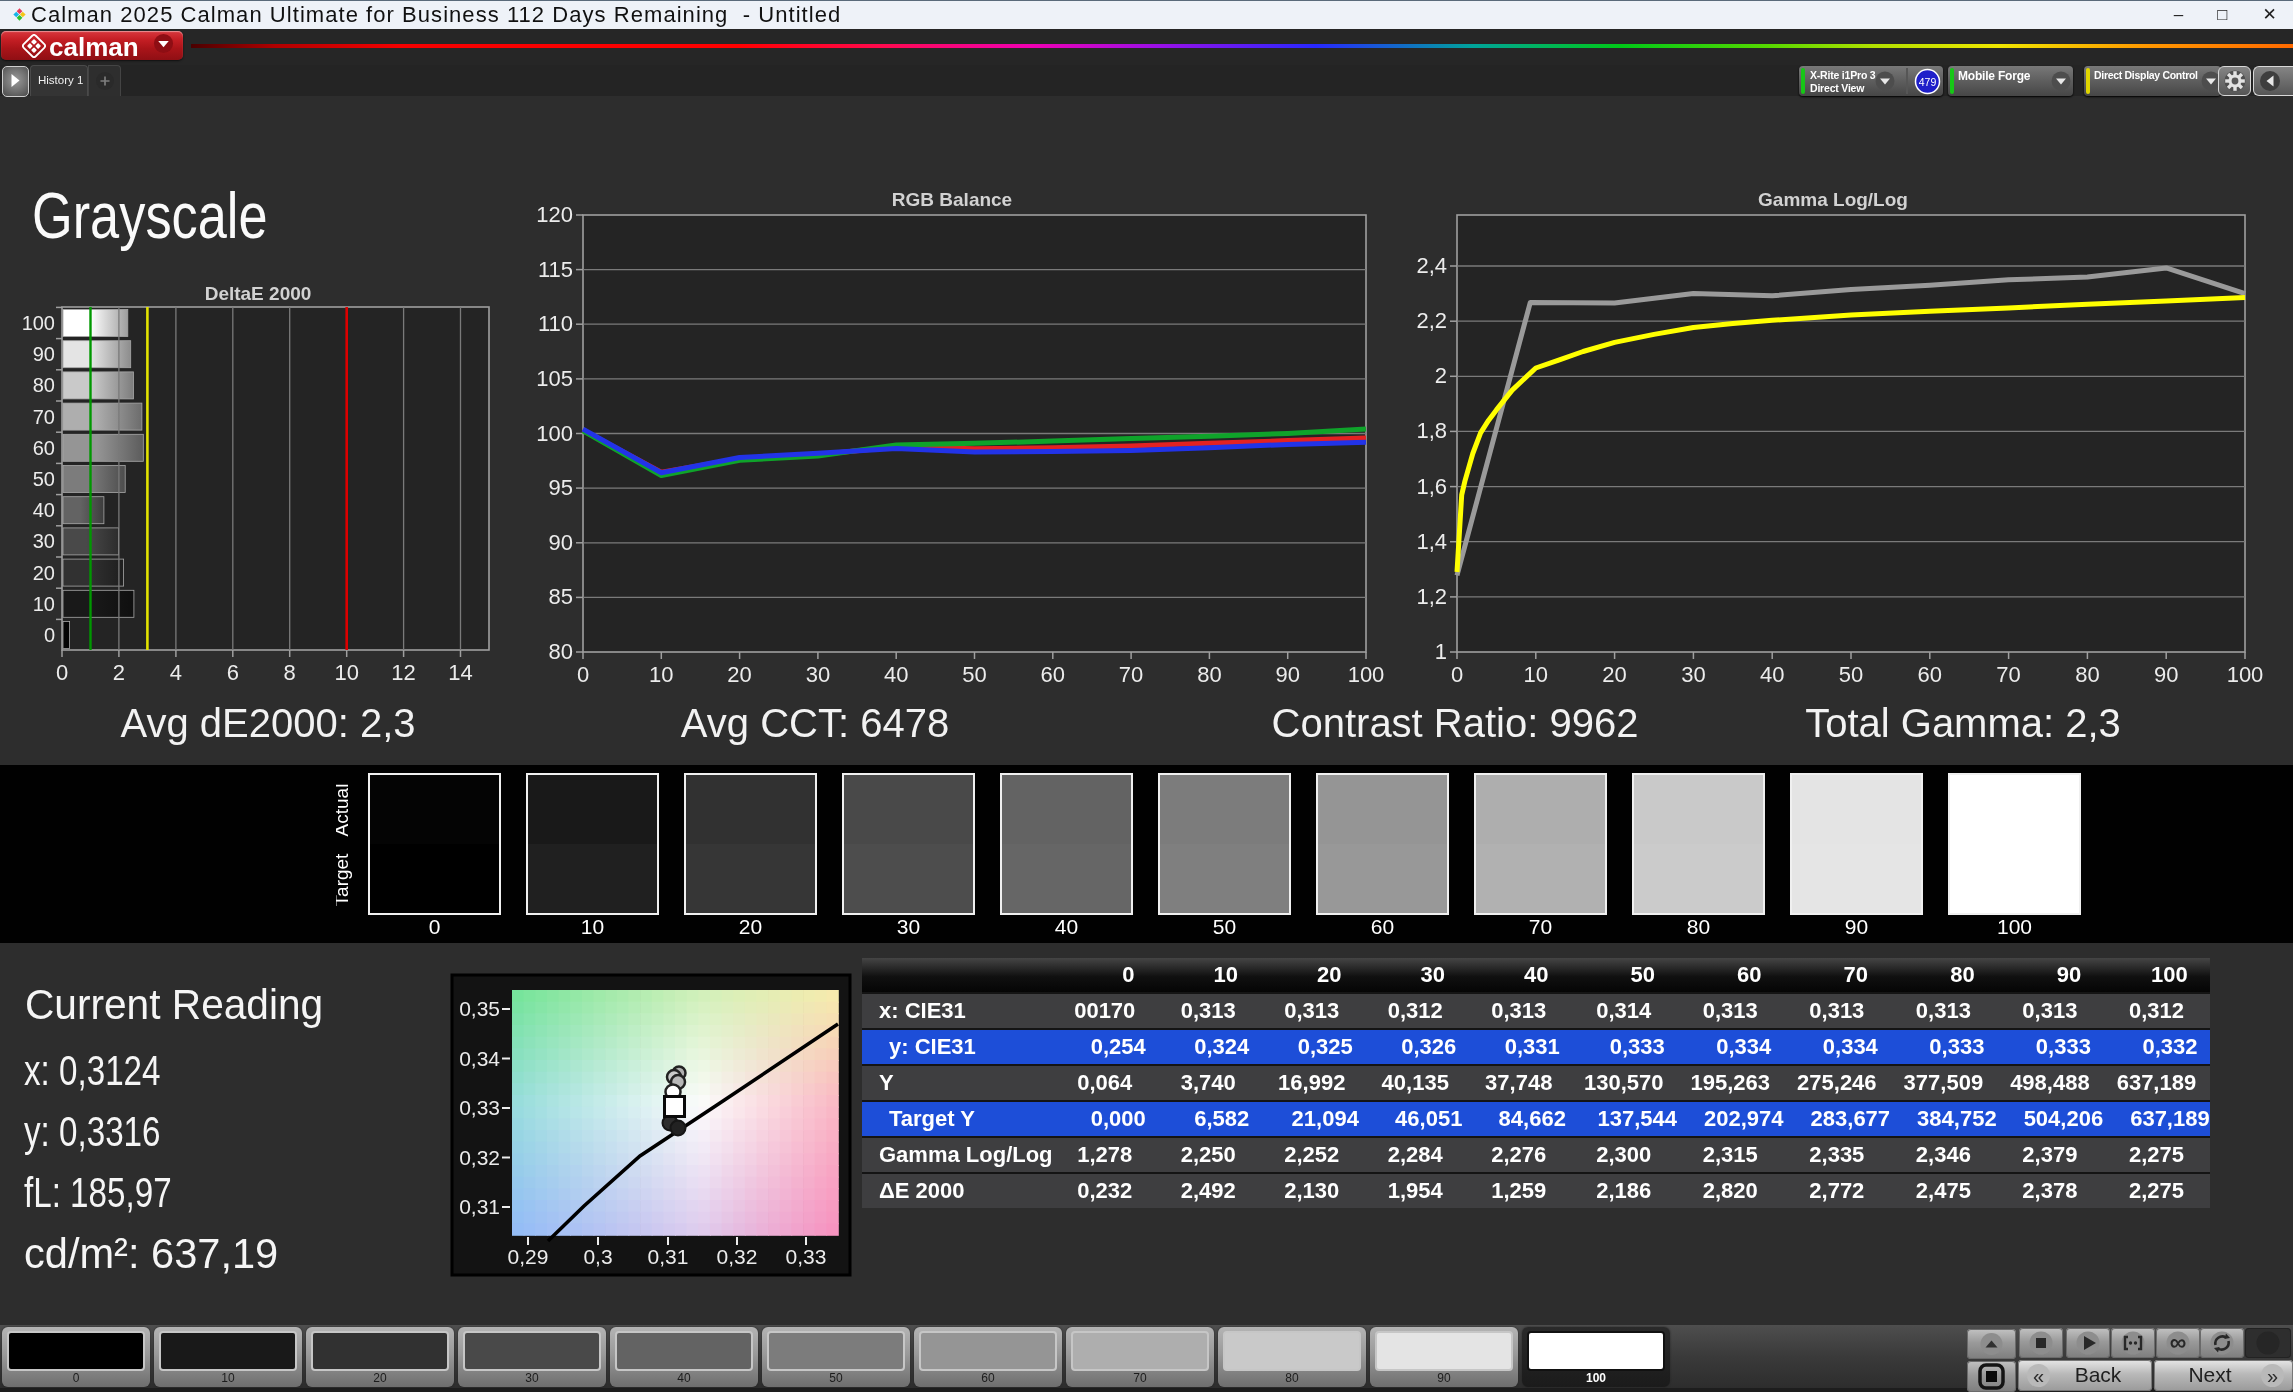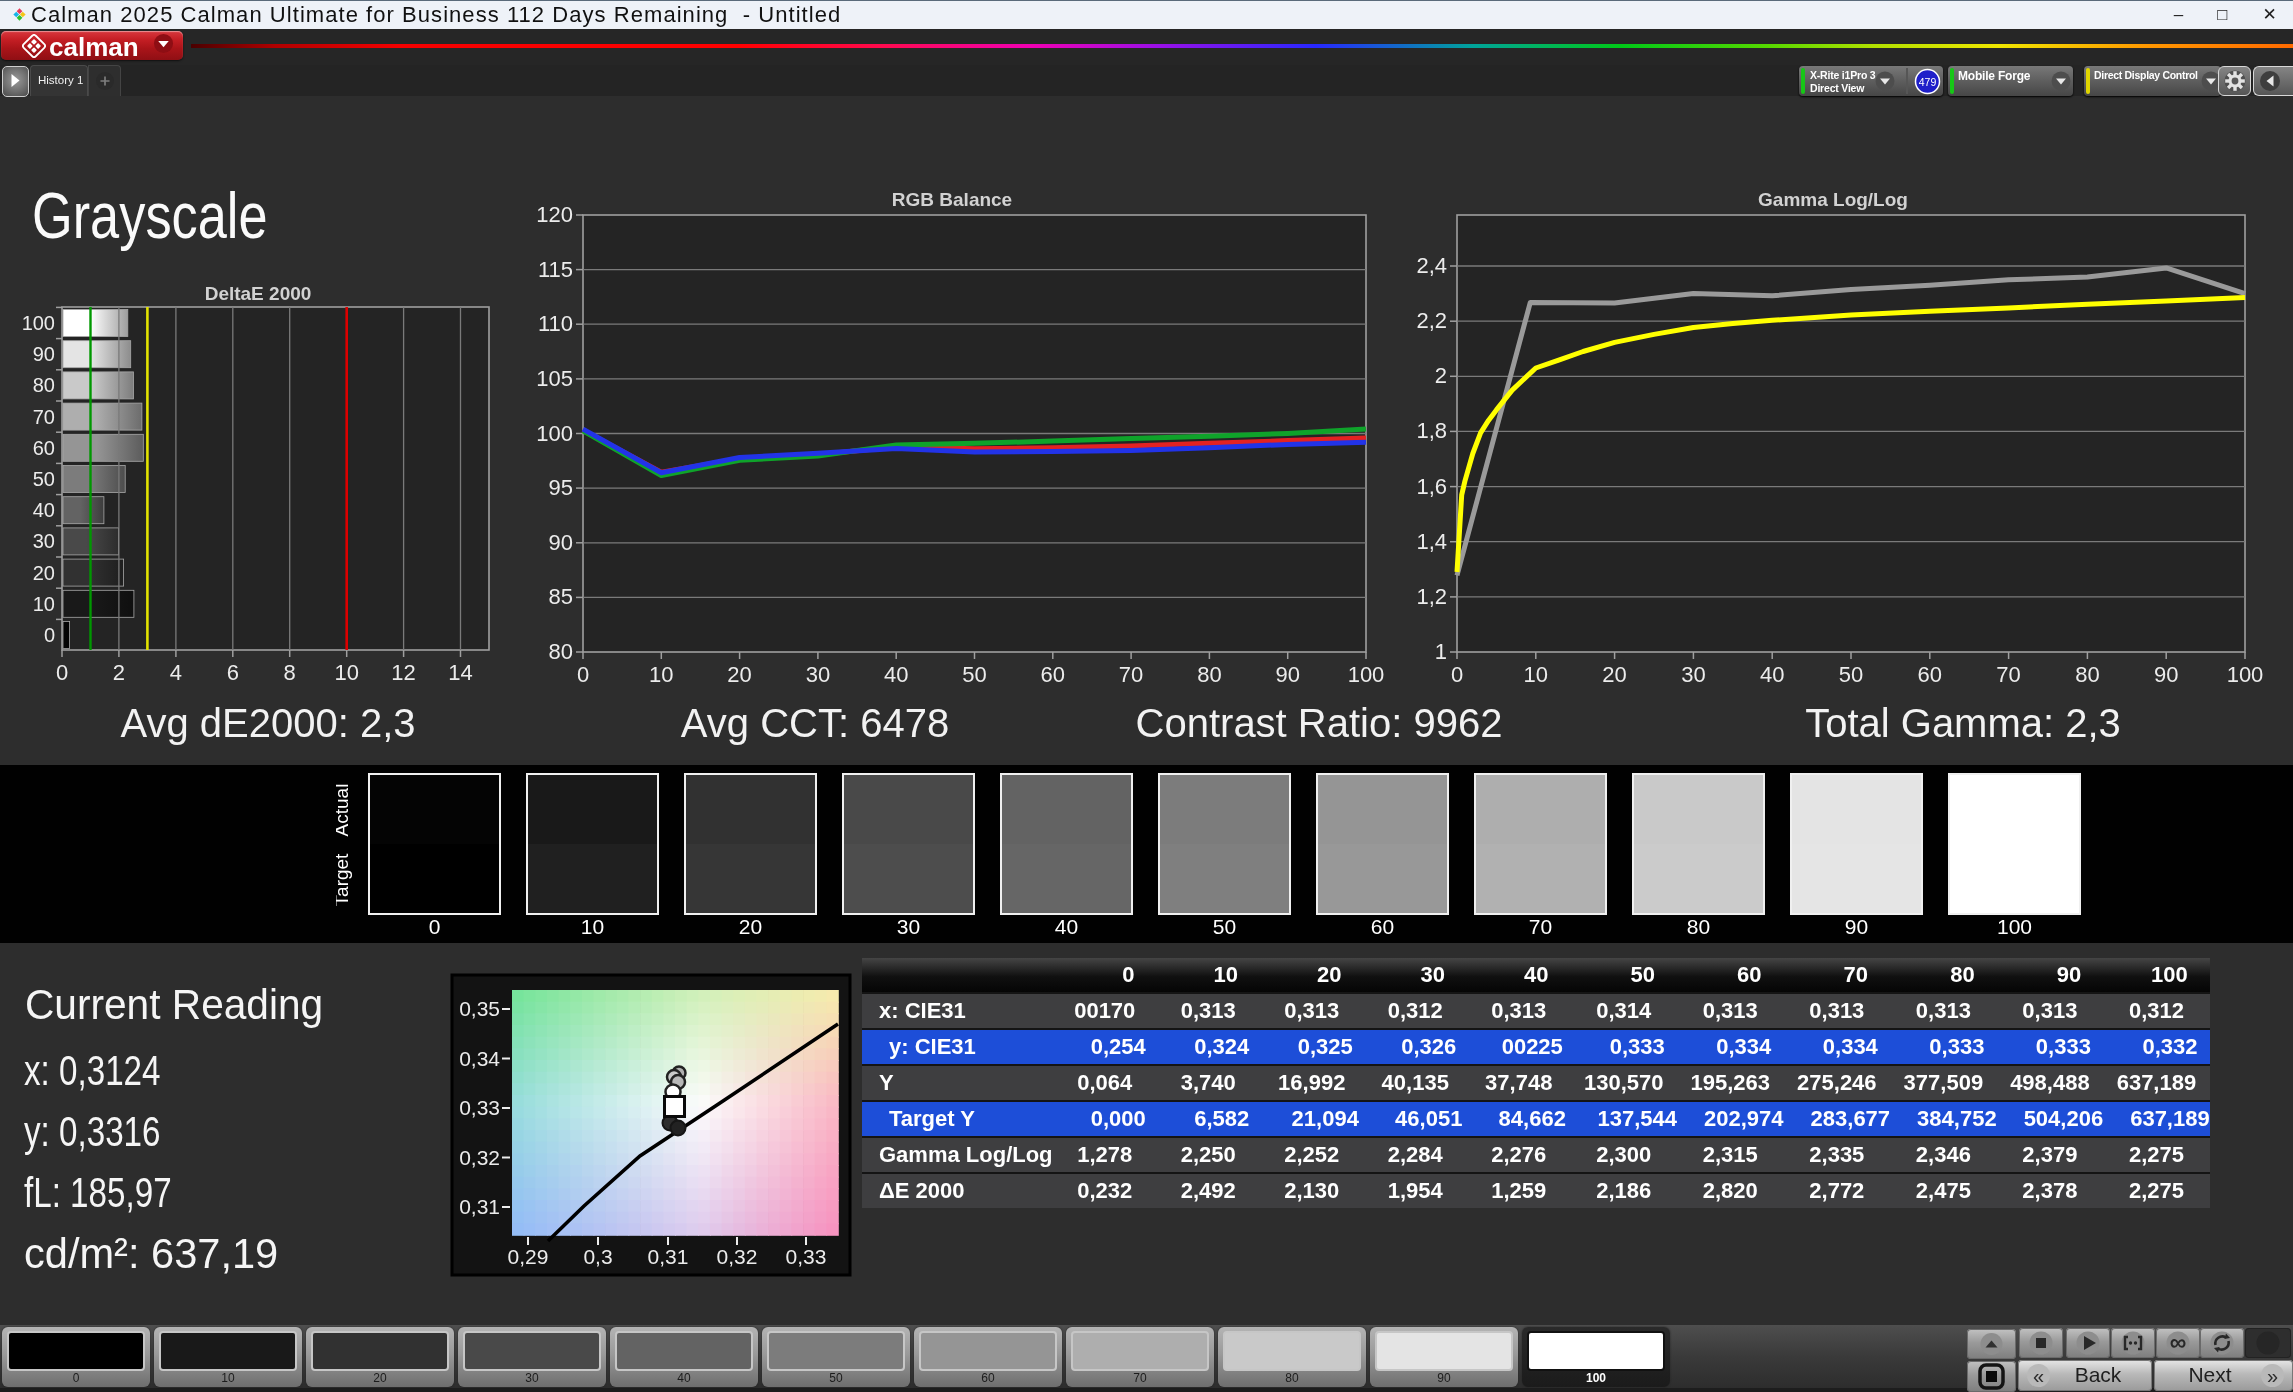--- a/index.html
+++ b/index.html
@@ -353,21 +353,21 @@
     <text x="2166.2" y="682" font-size="22" fill="#ececec" text-anchor="middle">90</text>
     <line x1="2166.2" y1="652.0" x2="2166.2" y2="659.0" stroke="#9f9f9f" stroke-width="1.5"></line>
     <text x="2245.0" y="682" font-size="22" fill="#ececec" text-anchor="middle">100</text>
     <line x1="2245.0" y1="652.0" x2="2245.0" y2="659.0" stroke="#9f9f9f" stroke-width="1.5"></line>
     <polyline points="1457.0,575.4 1530.3,302.4 1614.6,303.0 1693.4,293.6 1772.2,295.8 1851.0,289.5 1929.8,285.3 2008.6,279.8 2087.4,277.0 2166.2,267.9 2245.0,293.6" fill="none" stroke="#9a9a9a" stroke-width="5" stroke-linejoin="round"></polyline>
     <polyline points="1457.0,572.0 1461.7,494.9 1464.9,481.1 1472.8,453.5 1480.6,432.8 1488.5,420.4 1496.4,409.9 1512.2,390.1 1535.8,368.0 1559.4,359.8 1583.1,351.5 1614.6,342.4 1654.0,334.4 1693.4,327.5 1732.8,323.4 1772.2,320.3 1851.0,315.1 1929.8,311.2 2008.6,307.9 2087.4,304.3 2166.2,301.0 2245.0,297.4" fill="none" stroke="#ffff00" stroke-width="5" stroke-linejoin="round"></polyline>
     <text x="1833" y="206" font-size="19" fill="#d2d2d2" text-anchor="middle" font-weight="bold">Gamma Log/Log</text>
   </svg>
 <div class="abs stat" style="left:268px;">Avg dE2000: 2,3</div>
 <div class="abs stat" style="left:815px;">Avg CCT: 6478</div>
-<div class="abs stat" style="left:1319px;">Contrast Ratio: 9962</div>
+<div class="abs stat" style="left:1455px;">Contrast Ratio: 9962</div>
 <div class="abs stat" style="left:1963px;">Total Gamma: 2,3</div>
 <div class="abs" id="strip">
     <svg class="abs" style="left:336px;top:0" width="24" height="160" viewBox="0 0 24 160">
       <text x="12" y="45" transform="rotate(-90 12 45)" font-size="19" fill="#fff" text-anchor="middle">Actual</text>
       <text x="12" y="115" transform="rotate(-90 12 115)" font-size="19" fill="#fff" text-anchor="middle">Target</text>
     </svg>
     <div class="abs" style="left:368px;top:8px;width:133px;height:142px;border:2px solid #f0f0f0;box-sizing:border-box;">
       <div style="height:69px;background:#040404;"></div>
       <div style="height:69px;background:#000000;"></div>
     </div>
@@ -1080,21 +1080,21 @@
         <td>0,313</td>
         <td>0,313</td>
         <td>0,312</td>
       </tr>
       <tr class="lt">
         <td class="lab">y: CIE31</td>
         <td>0,254</td>
         <td>0,324</td>
         <td>0,325</td>
         <td>0,326</td>
-        <td>00225</td>
+        <td>0,331</td>
         <td>0,333</td>
         <td>0,334</td>
         <td>0,334</td>
         <td>0,333</td>
         <td>0,333</td>
         <td>0,332</td>
       </tr>
       <tr class="dk">
         <td class="lab">Y</td>
         <td>0,064</td>

